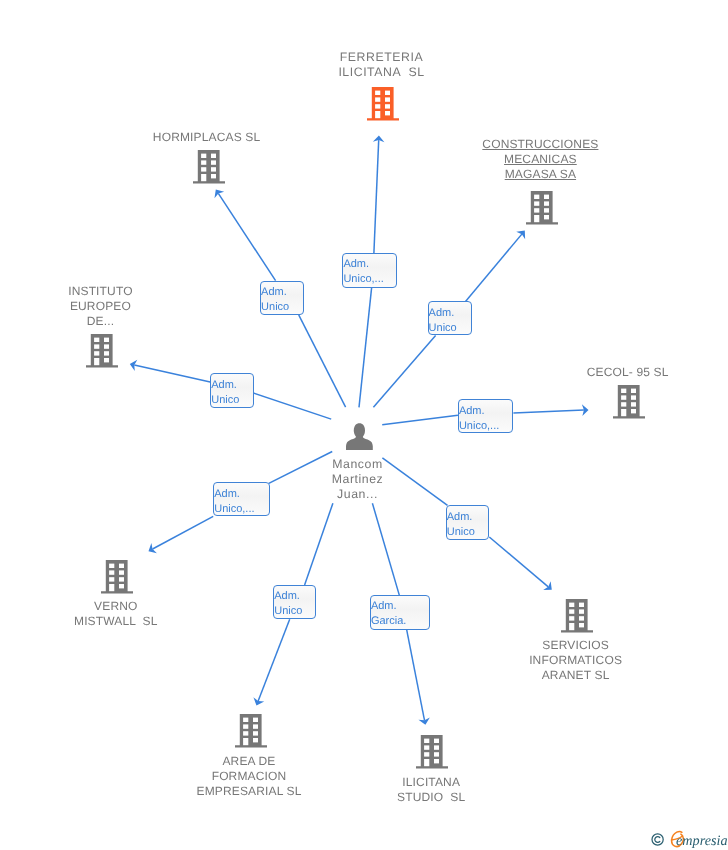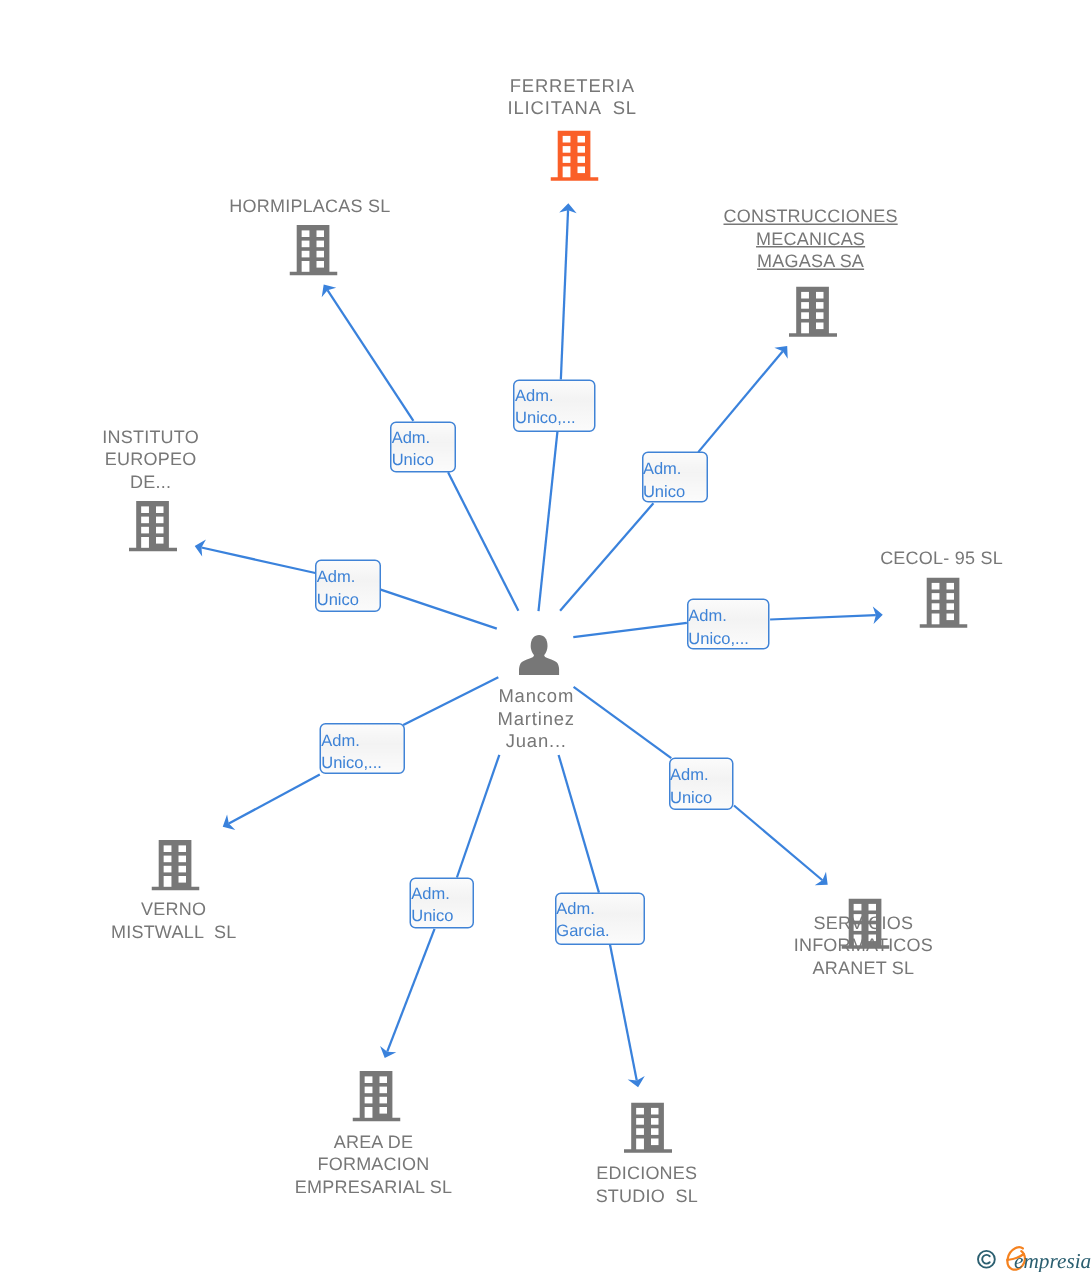--- a/index.html
+++ b/index.html
@@ -184,21 +184,21 @@
             <path class="bfill" d="M48 0 h218 v312 h54 v23 H0 v-23 h48 z" fill="#777777"></path>
             <rect x="81" y="36" width="52" height="44" fill="#ffffff"></rect>
             <rect x="180" y="36" width="50" height="44" fill="#ffffff"></rect>
             <rect x="81" y="104" width="52" height="44" fill="#ffffff"></rect>
             <rect x="180" y="104" width="50" height="44" fill="#ffffff"></rect>
             <rect x="81" y="172" width="52" height="44" fill="#ffffff"></rect>
             <rect x="180" y="172" width="50" height="44" fill="#ffffff"></rect>
             <rect x="81" y="240" width="52" height="72" fill="#ffffff"></rect>
             <rect x="180" y="240" width="50" height="44" fill="#ffffff"></rect>
           </svg></div>
-      <div class="node-label" style="left: 465.6px; width: 220px; top: 608px;">SERVICIOS
+      <div class="node-label" style="left: 465.6px; width: 220px; top: 638px;">SERVICIOS
 INFORMATICOS
 ARANET SL</div>
     </div>
     <div class="node">
       <div class="node-ico" style="left: 234.6px; top: 714px;"><svg class="ico" width="32" height="34" viewBox="0 0 320 340">
             <path class="bfill" d="M48 0 h218 v312 h54 v23 H0 v-23 h48 z" fill="#777777"></path>
             <rect x="81" y="36" width="52" height="44" fill="#ffffff"></rect>
             <rect x="180" y="36" width="50" height="44" fill="#ffffff"></rect>
             <rect x="81" y="104" width="52" height="44" fill="#ffffff"></rect>
             <rect x="180" y="104" width="50" height="44" fill="#ffffff"></rect>
@@ -216,21 +216,21 @@
             <path class="bfill" d="M48 0 h218 v312 h54 v23 H0 v-23 h48 z" fill="#777777"></path>
             <rect x="81" y="36" width="52" height="44" fill="#ffffff"></rect>
             <rect x="180" y="36" width="50" height="44" fill="#ffffff"></rect>
             <rect x="81" y="104" width="52" height="44" fill="#ffffff"></rect>
             <rect x="180" y="104" width="50" height="44" fill="#ffffff"></rect>
             <rect x="81" y="172" width="52" height="44" fill="#ffffff"></rect>
             <rect x="180" y="172" width="50" height="44" fill="#ffffff"></rect>
             <rect x="81" y="240" width="52" height="72" fill="#ffffff"></rect>
             <rect x="180" y="240" width="50" height="44" fill="#ffffff"></rect>
           </svg></div>
-      <div class="node-label" style="left: 321.2px; width: 220px; top: 774.8px;">EDICIONES
+      <div class="node-label" style="left: 321.2px; width: 220px; top: 774.8px;">ILICITANA
 STUDIO  SL</div>
     </div>
     <div class="node">
       <div class="node-ico" style="left: 346.2px; top: 422.6px;"><svg class="ico" width="26.8" height="27" viewBox="0 0 268 270">
             <path class="pfill" d="M134 3c-32 0-56 26-56 72 0 44 25 77 56 77s56-33 56-77c0-46-24-72-56-72z" fill="#777777"></path>
             <path class="pfill" d="M101 126c0 14-3 22-14 27-18 8-52 18-68 31C7 192 2 212 0 232v38h268v-38c-2-20-7-40-19-48-16-13-50-23-68-31-11-5-14-13-14-27z" fill="#777777"></path>
           </svg></div>
       <div class="node-label hl" style="left: 247.5px; width: 220px; top: 457px;">Mancom
 Martinez
 Juan...</div>

